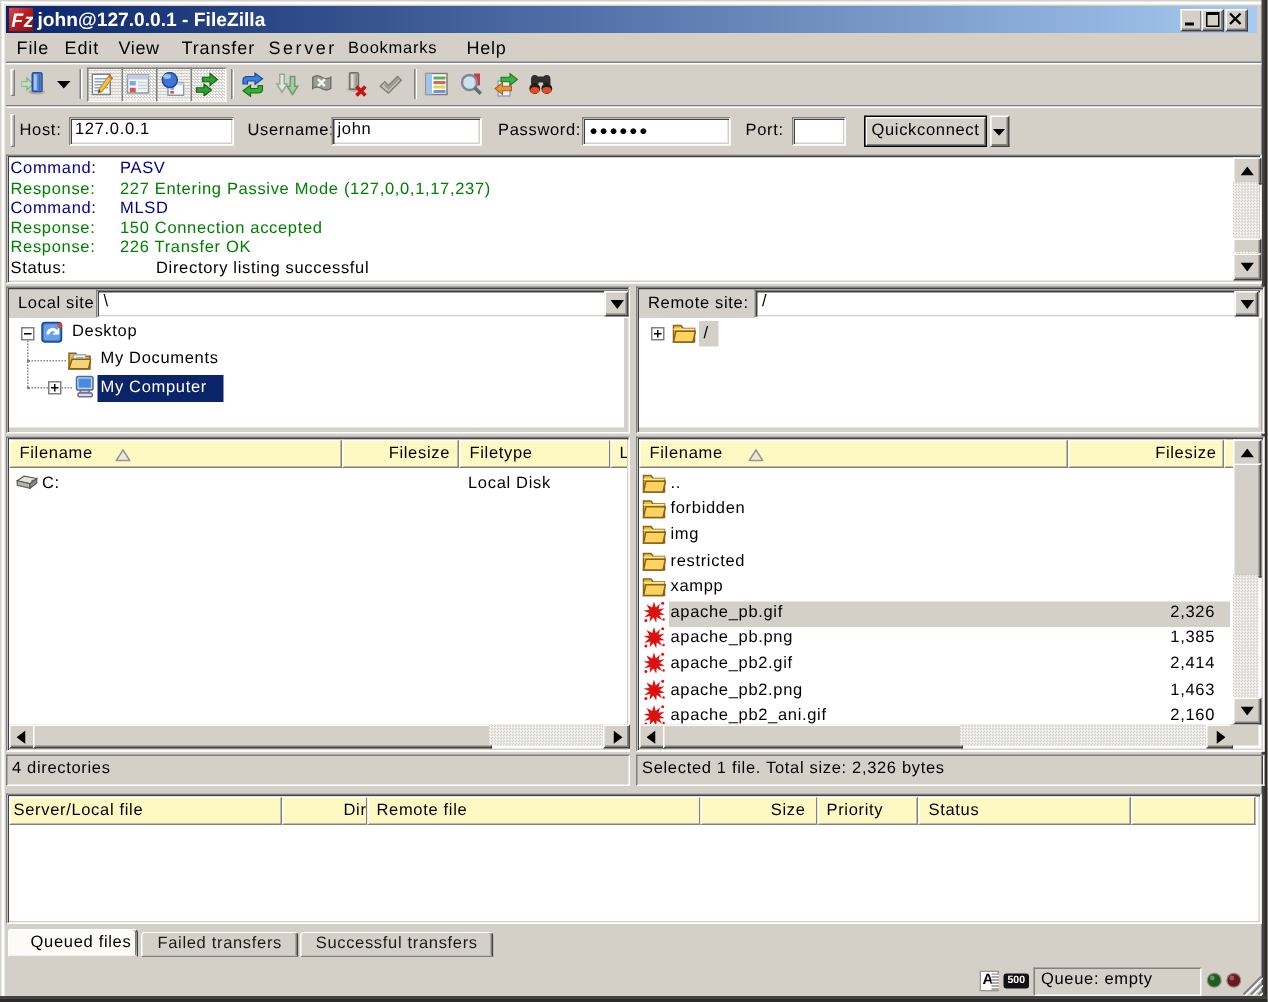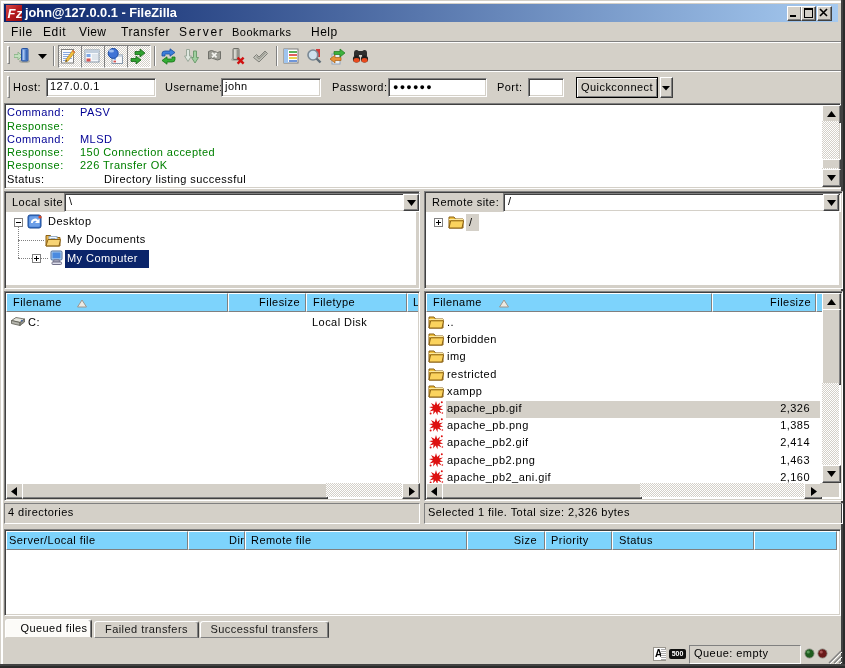--- a/index.html
+++ b/index.html
@@ -3,21 +3,21 @@
 <meta charset="utf-8">
 <style>
 html,body{margin:0;padding:0;width:845px;height:668px;overflow:hidden;}
 body{font-family:"Liberation Sans",sans-serif;font-size:11px;letter-spacing:0.45px;background:#d4d0c8;position:relative;}
 .ab{position:absolute;}
 .sunken{border:1px solid;border-color:#808080 #fff #fff #808080;box-shadow:inset 1px 1px 0 #404040,inset -1px -1px 0 #d4d0c8;}
 .sunkenw{border:1px solid;border-color:#808080 #fff #fff #808080;box-shadow:inset 1px 1px 0 #404040,inset -1px -1px 0 #d4d0c8;background:#fff;}
 .sunken1{border:1px solid;border-color:#808080 #fff #fff #808080;}
 .raised{border:1px solid;border-color:#fff #404040 #404040 #fff;box-shadow:inset -1px -1px 0 #808080;background:#d4d0c8;}
 .checker{background:conic-gradient(#fff 0 25%,#d4d0c8 0 50%,#fff 0 75%,#d4d0c8 0);background-size:2px 2px;}
-.hsec{position:absolute;top:0;height:19px;border:1px solid;border-color:#fff #808080 #808080 #fff;background:#7dd3fc;box-sizing:border-box;line-height:17px;white-space:nowrap;overflow:hidden;}
+.hsec{position:absolute;top:0;height:19px;border:1px solid;border-color:#fff #808080 #808080 #fff;background:#fef9c3;box-sizing:border-box;line-height:17px;white-space:nowrap;overflow:hidden;}
 .vline{position:absolute;width:0;border-left:1px solid #808080;border-right:1px solid #fff;}
 .grip{position:absolute;width:3px;border:1px solid;border-color:#fff #808080 #808080 #fff;background:#d4d0c8;box-sizing:border-box;}
 </style>
 </head>
 <body>
 
 <div class="ab" style="left:0;top:0;width:845px;height:668px;background:#d4d0c8;"></div>
 <div class="ab" style="left:1px;top:1px;width:843px;height:2px;background:#fff;"></div>
 <div class="ab" style="left:1px;top:1px;width:2px;height:666px;background:#fff;"></div>
 <div class="ab" style="left:841px;top:0;width:4px;height:668px;background:#424242;"></div>
@@ -210,20 +210,21 @@
     <svg width="10" height="8" style="position:absolute;left:1px;top:7px;">
       <path d="M0 1 L8 1 L4 5.5 Z" fill="#000"></path>
     </svg>
   </div>
 
 <div class="ab sunken" style="left:4px;top:103px;width:835px;height:84px;background:#fff;"></div>
 <div class="ab" style="left:6px;top:105px;width:815px;height:80px;background:#fff;overflow:hidden;padding-left:12px;">
 <span class="ab" style="left:1px;top:1.2px;color:#000094;">Command:</span>
     <span class="ab" style="left:74px;top:1.2px;color:#000094;">PASV</span>
 <span class="ab" style="left:1px;top:14.5px;color:#008000;">Response:</span>
+    <span class="ab" style="left:74px;top:14.5px;color:#008000;">227 Entering Passive Mode (127,0,0,1,17,237)</span>
 <span class="ab" style="left:1px;top:27.8px;color:#000094;">Command:</span>
     <span class="ab" style="left:74px;top:27.8px;color:#000094;">MLSD</span>
 <span class="ab" style="left:1px;top:41.1px;color:#008000;">Response:</span>
     <span class="ab" style="left:74px;top:41.1px;color:#008000;">150 Connection accepted</span>
 <span class="ab" style="left:1px;top:54.4px;color:#008000;">Response:</span>
     <span class="ab" style="left:74px;top:54.4px;color:#008000;">226 Transfer OK</span>
 <span class="ab" style="left:1px;top:67.7px;color:#000;">Status:</span>
     <span class="ab" style="left:74px;top:67.7px;color:#000;margin-left:24px;">Directory listing successful</span>
 </div>
 

